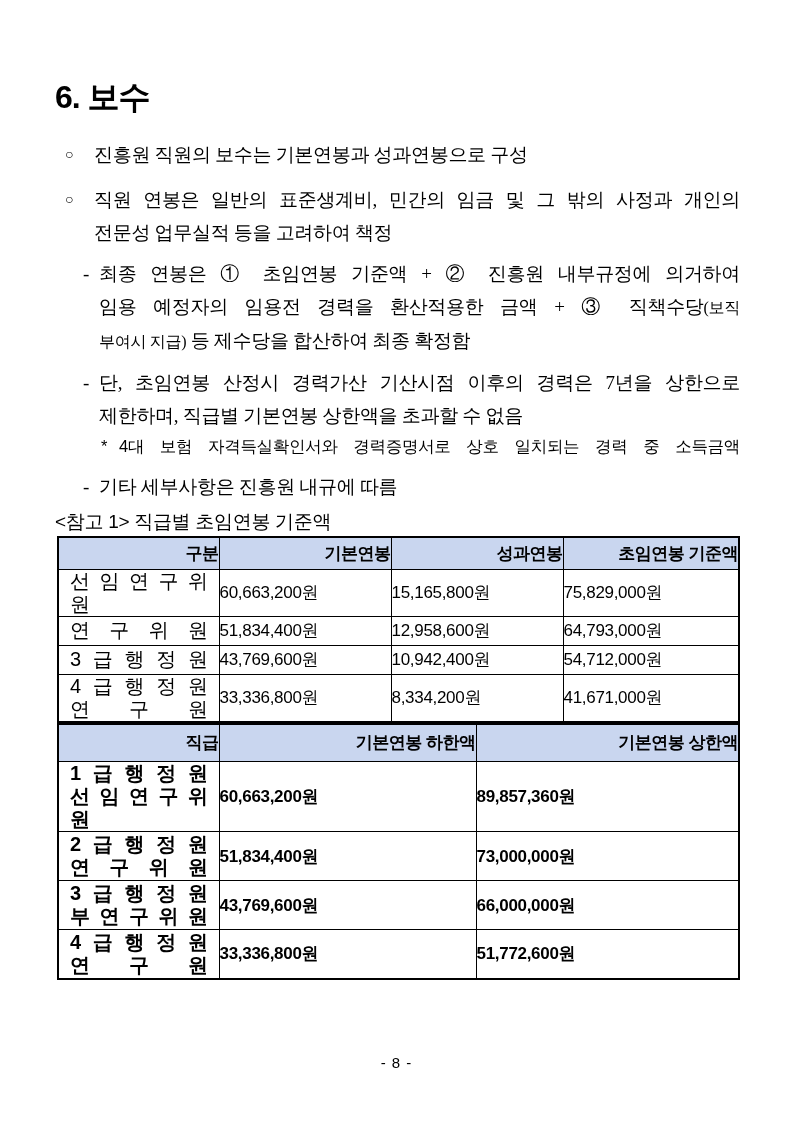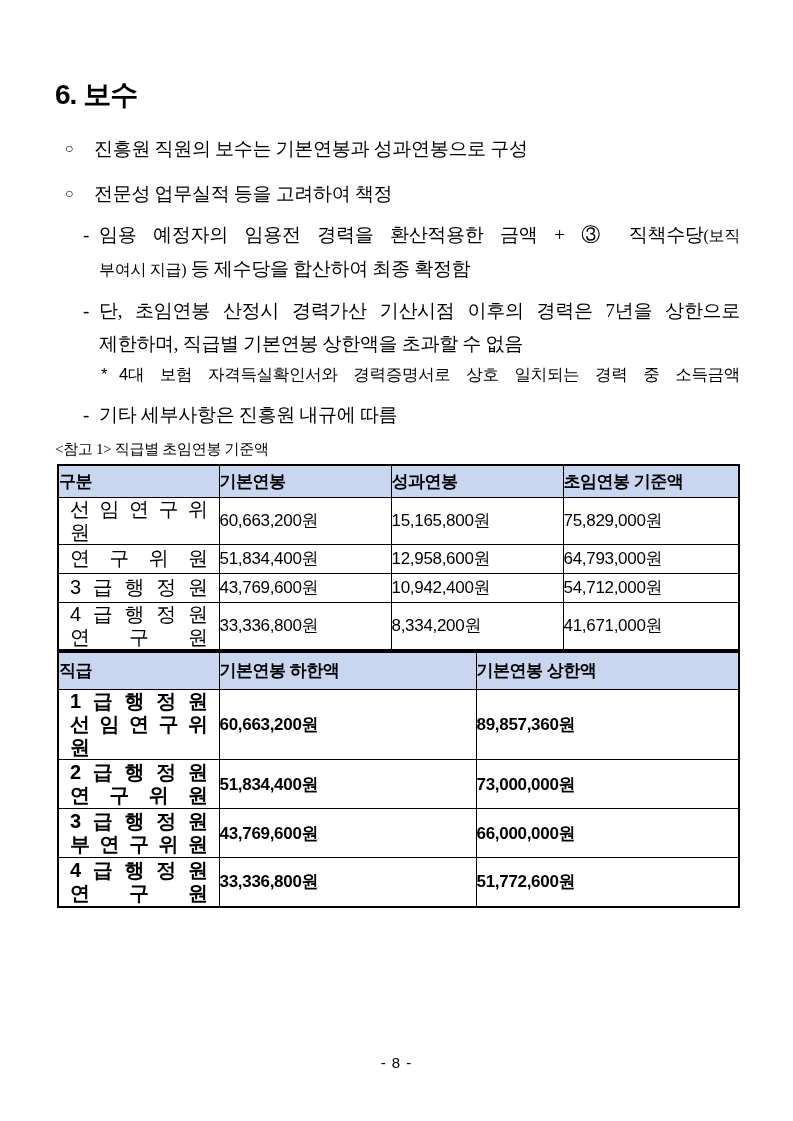--- a/index.html
+++ b/index.html
@@ -9,21 +9,21 @@
     width: 793px;
     height: 1121px;
     background: #ffffff;
     color: #000000;
     font-family: "Liberation Serif", serif;
     padding: 76px 53px 0 55px;
     overflow: hidden;
   }
   .title {
     font-family: "Liberation Sans", sans-serif;
-    font-size: 28px;
+    font-size: 32px;
     font-weight: bold;
     letter-spacing: -1px;
     margin: 0 0 18px 0;
   }
   .para {
     display: flex;
     font-size: 19px;
     line-height: 33px;
     letter-spacing: -0.3px;
   }
@@ -40,43 +40,43 @@
     line-height: 28px;
   }
   .note .mk { width: 18px; }
   .mb12 { margin-bottom: 12px; }
   .mb8  { margin-bottom: 8px; }
   .mb10 { margin-bottom: 10px; }
   .mb0  { margin-bottom: 0; }
   .line.fill { text-align: justify; text-align-last: justify; }
   .seg-small { font-size: 16px; text-align: center; }
   .ref-caption {
-    font-family: Liberation Serif, serif;
-    font-size: 15px;
+    font-family: Liberation Sans, sans-serif;
+    font-size: 19px;
     letter-spacing: -0.3px;
     line-height: 21px;
     margin: 0 0 4px 0;
   }
   .ref1-caption { margin-top: 8px; }
   .ref2-caption { margin-top: 30px; }
   table {
     border-collapse: collapse;
     table-layout: fixed;
     width: 681px;
     margin-left: 2px;
     border: 2px solid #000000;
   }
   th, td { border: 1px solid #000000; padding: 0; }
   th {
     background: #c9d6ef;
     font-family: "Liberation Sans", sans-serif;
     font-size: 17px;
     font-weight: bold;
     letter-spacing: -0.5px;
-    text-align: left;
+    text-align: right;
   }
   td.num {
     font-family: "Liberation Sans", sans-serif;
     font-size: 17px;
     letter-spacing: -0.3px;
     vertical-align: middle;
   }
   td.lbl {
     font-family: "Liberation Sans", sans-serif;
     font-size: 20px;
@@ -111,27 +111,29 @@
   <div class="para lvl1 mb12">
     <span class="mk">○</span>
     <div class="ptxt">
       <div class="line">진흥원 직원의 보수는 기본연봉과 성과연봉으로 구성</div>
     </div>
   </div>
 
   <div class="para lvl1 mb8">
     <span class="mk">○</span>
     <div class="ptxt">
+      <div class="line fill">직원 연봉은 일반의 표준생계비, 민간의 임금 및 그 밖의 사정과 개인의</div>
       <div class="line">전문성 업무실적 등을 고려하여 책정</div>
     </div>
   </div>
 
   <div class="para lvl2 mb8">
     <span class="mk">-</span>
     <div class="ptxt">
+      <div class="line fill">최종 연봉은 ① 초임연봉 기준액 + ② 진흥원 내부규정에 의거하여</div>
       <div class="line fill"><span>임용 예정자의 임용전 경력을 환산적용한 금액 + ③ 직책수당</span><span class="seg-small">(보직</span></div>
       <div class="line"><span class="seg-small">부여시 지급)</span><span> 등 제수당을 합산하여 최종 확정함</span></div>
     </div>
   </div>
 
   <div class="para lvl2 mb0">
     <span class="mk">-</span>
     <div class="ptxt">
       <div class="line fill">단, 초임연봉 산정시 경력가산 기산시점 이후의 경력은 7년을 상한으로</div>
       <div class="line">제한하며, 직급별 기본연봉 상한액을 초과할 수 없음</div>

